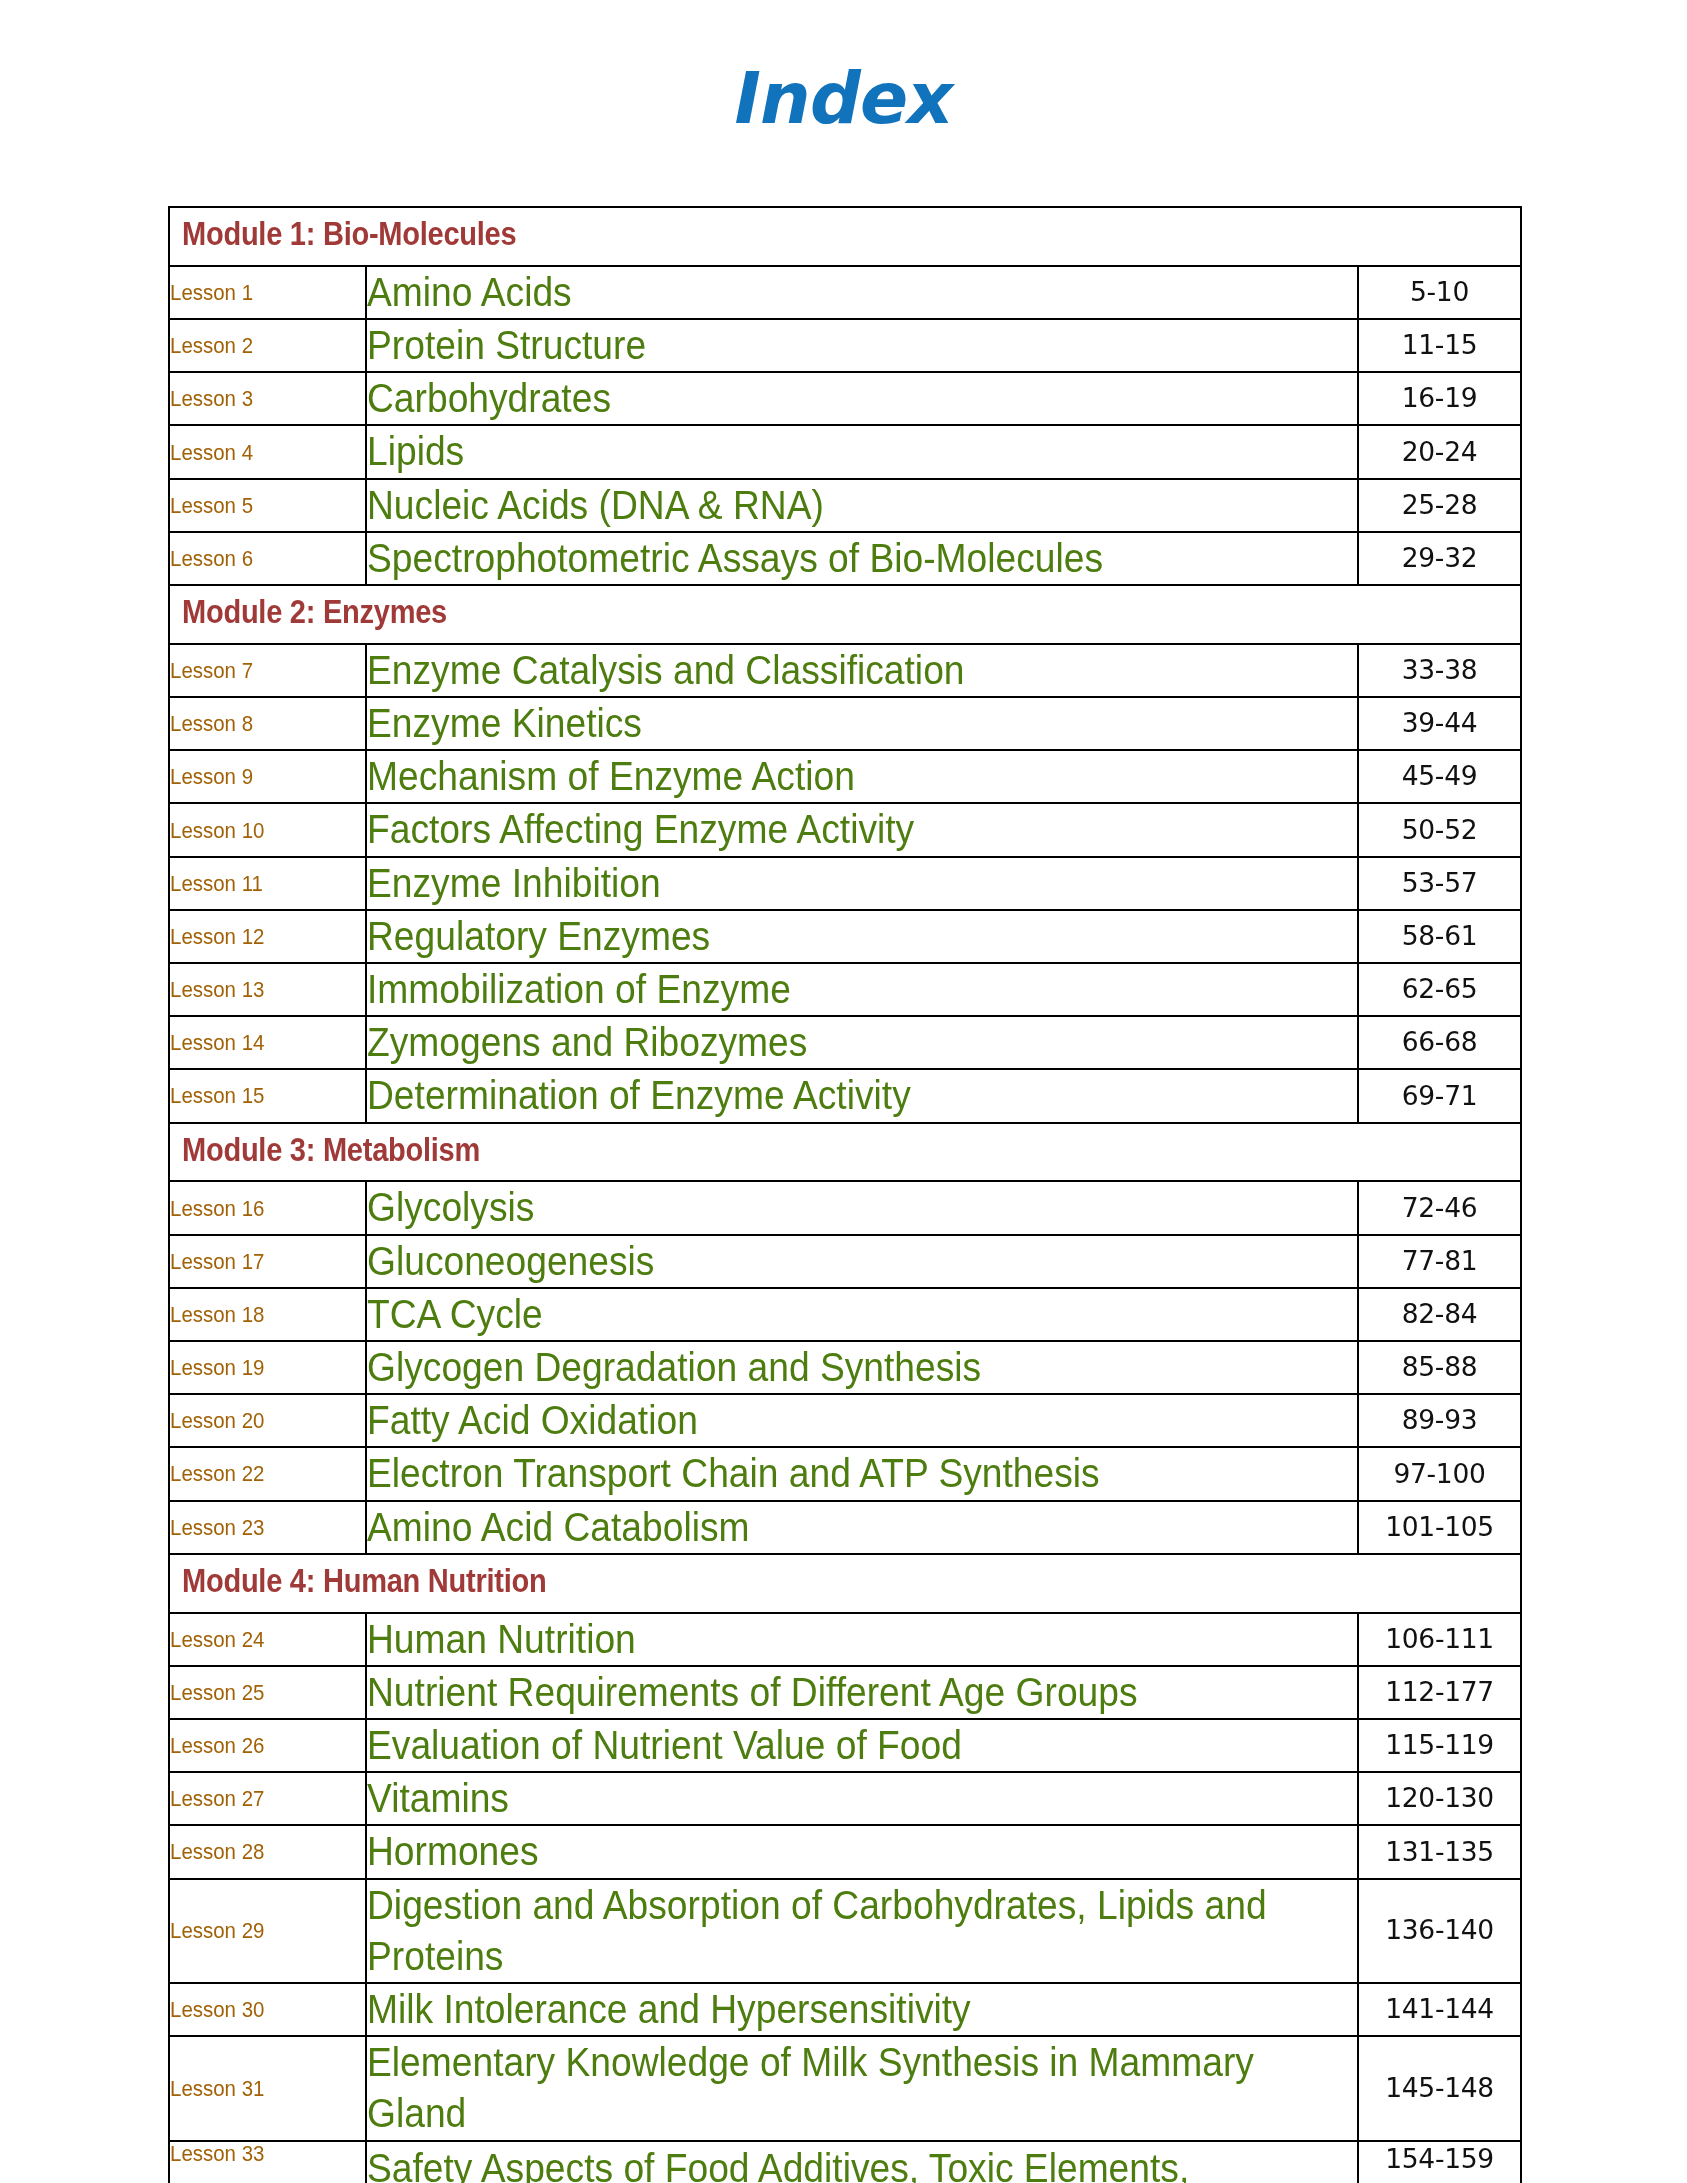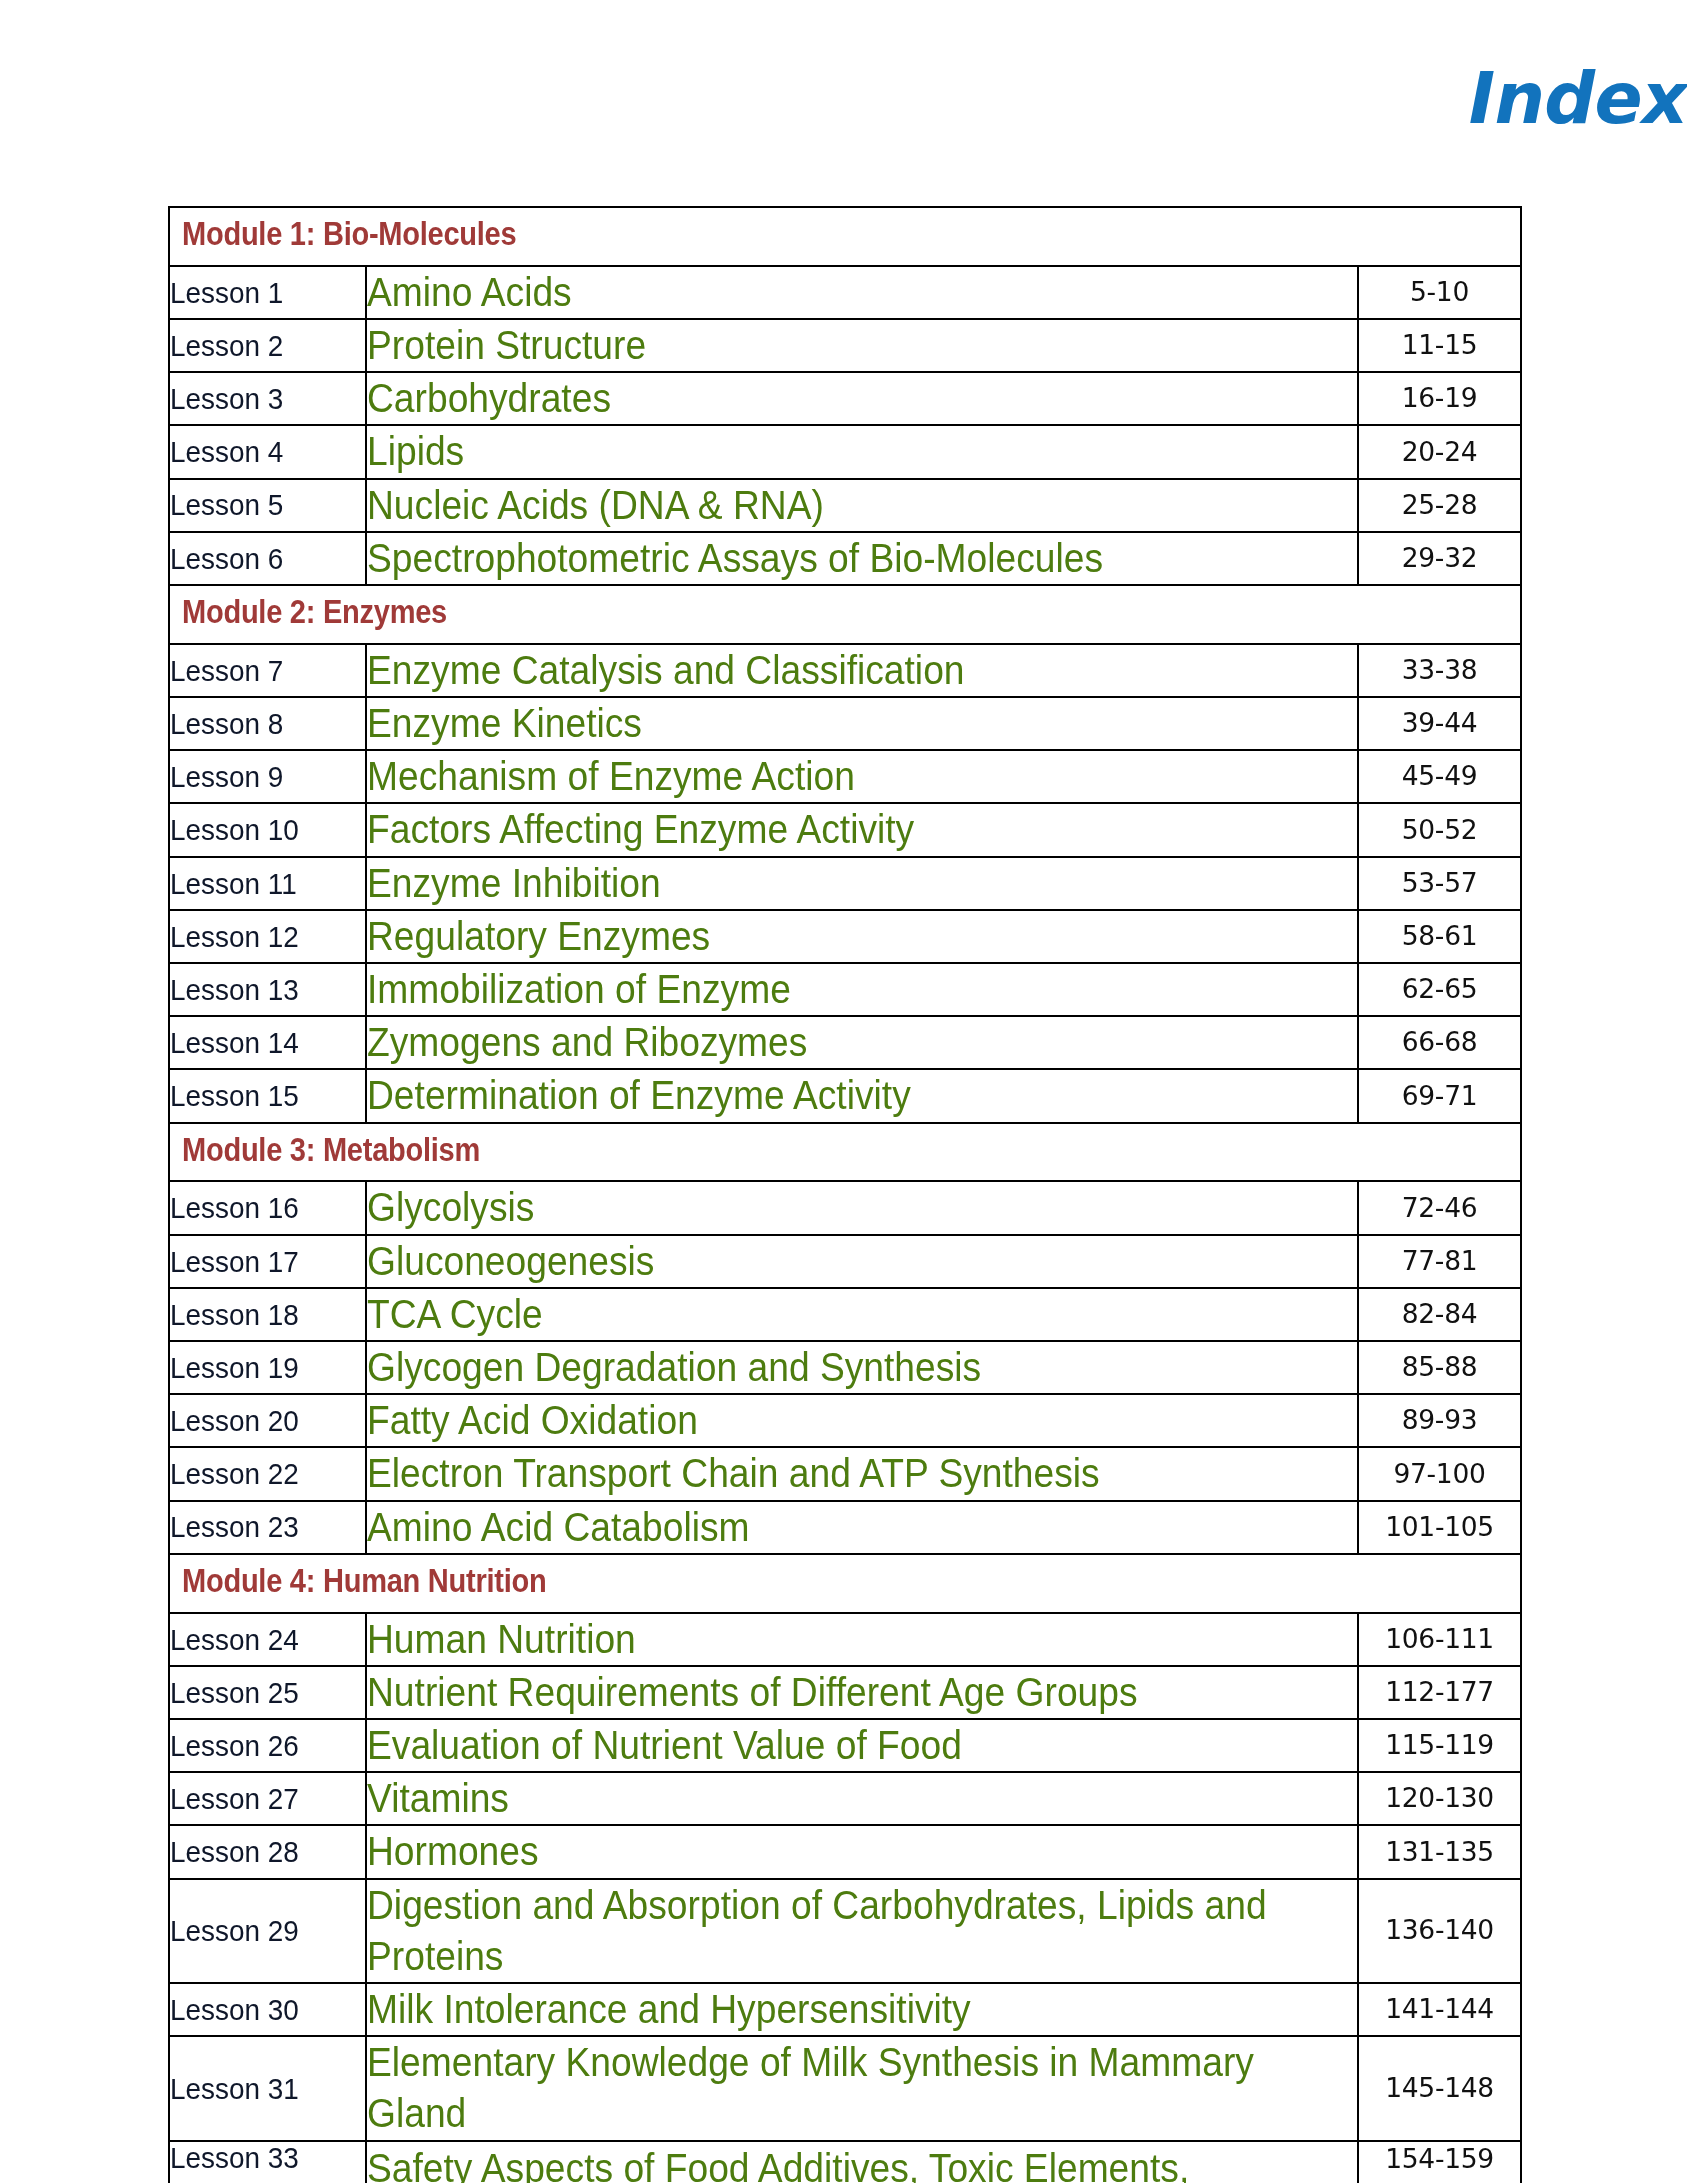--- a/index.html
+++ b/index.html
@@ -21,21 +21,21 @@
     background: #ffffff;
     box-sizing: border-box;
   }
 
   
   .page-title {
     position: absolute;
     top: 63px;
     left: 0;
     width: 1687px;
-    text-align: right;
+    text-align: center;
     font-family: "DejaVu Sans", sans-serif;
     font-style: italic;
     font-weight: bold;
     font-size: 71px;
     line-height: 1.0;
     letter-spacing: -0.7px;
     color: #1273bd;
   }
 
   
@@ -84,23 +84,23 @@
     transform-origin: left center;
     display: inline-block;
   }
 
   
   tr.lesson-row td {
     height: 42px;
   }
   .cell-lesson {
     padding: 2.6px 0 5.3px 12px;
-    font-size: 30px;
+    font-size: 22px;
     line-height: 1.05;
-    color: #0f172a;
+    color: #a16207;
     white-space: nowrap;
     letter-spacing: 0px;
     border-radius: 14px;
   }
   .cell-lesson .txt {
     display: inline-block;
     transform: scaleX(0.93);
     transform-origin: left center;
   }
 

